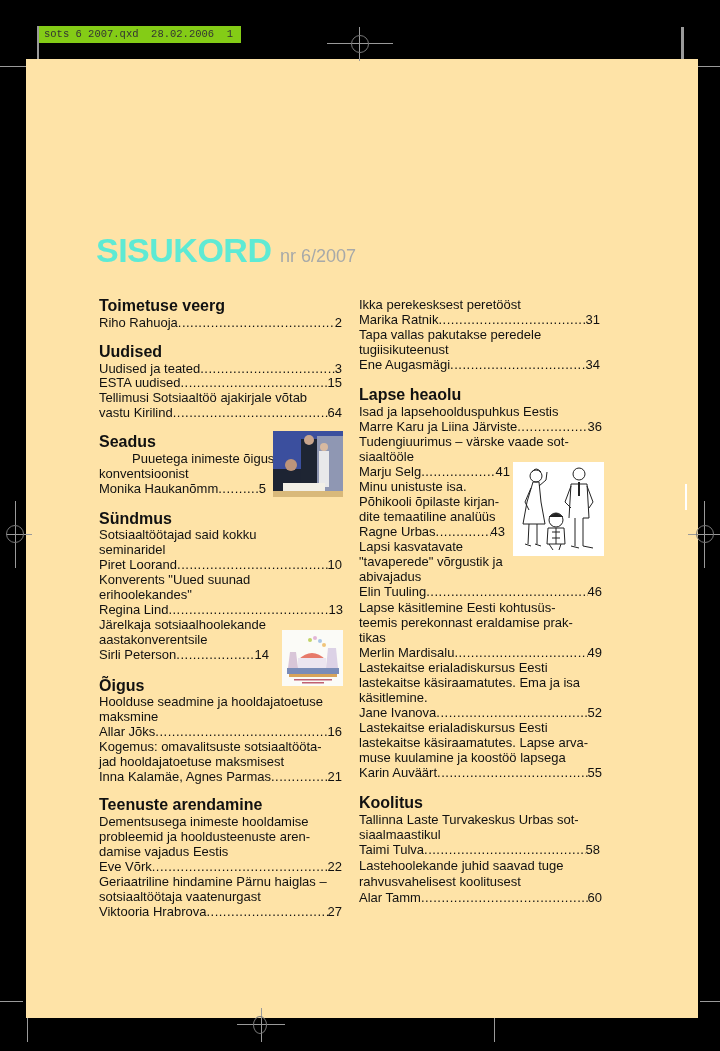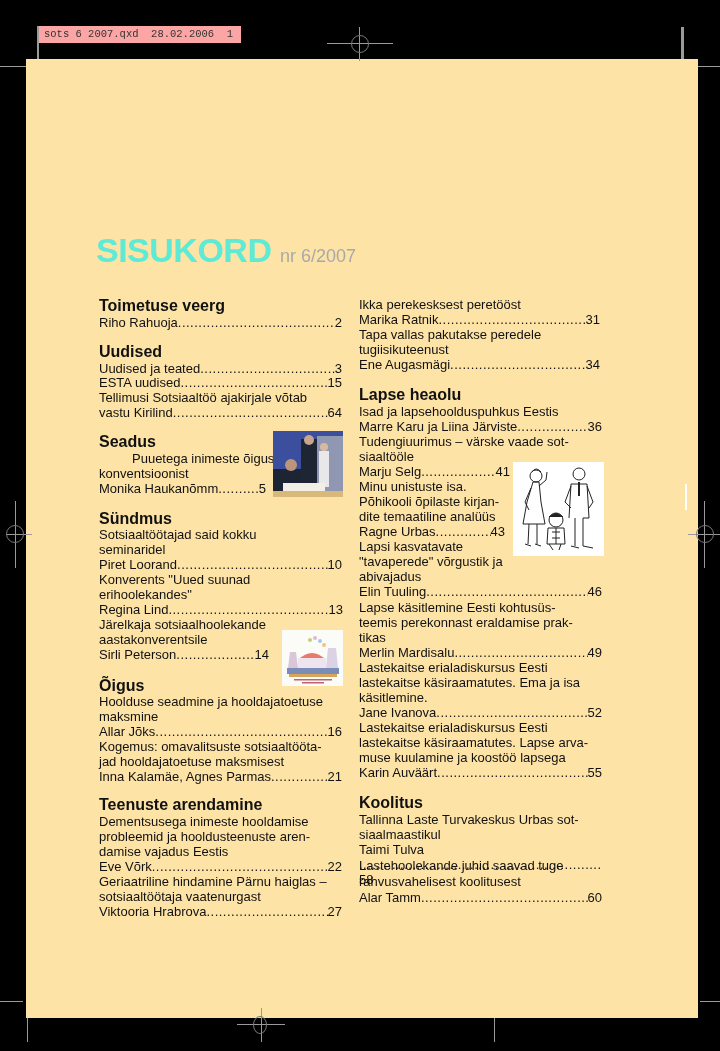--- a/index.html
+++ b/index.html
@@ -1,21 +1,21 @@
 <!DOCTYPE html>
 <html><head>
 <meta charset="utf-8">
 <style>
   * { margin: 0; padding: 0; box-sizing: border-box; }
   html, body { width: 720px; height: 1051px; background: #000; overflow: hidden; }
   body { position: relative; font-family: "Liberation Sans", sans-serif; }
 
   .slug {
     position: absolute; left: 37px; top: 26px; height: 17px; width: 204px;
-    background: #fca5a5; color: #333; font-family: "Liberation Mono", monospace;
+    background: #84cc16; color: #333; font-family: "Liberation Mono", monospace;
     font-size: 10.5px; line-height: 17px; padding-left: 5px; white-space: pre;
     border-left: 2px solid #999;
   }
 
   .page { position: absolute; left: 26px; top: 59px; width: 672px; height: 959px; background: #fee3a7; }
 
   .mark { position: absolute; background: #9a9a9a; }
   .reg { position: absolute; width: 18px; height: 18px; border: 1.5px solid #777; border-radius: 50%; }
 
   .title { position: absolute; left: 96px; top: 231px; white-space: nowrap; }
@@ -297,21 +297,21 @@
       <span class="name">Karin Auväärt</span>
         <span class="dots"></span>
         <span class="pg"> 55</span>
     </div>
   </div>
 
   <div>
     <div class="h" style="left:359px;top:794px;">Koolitus</div>
     <div class="l" style="left:359px;top:812px;">Tallinna Laste Turvakeskus Urbas sot-</div>
     <div class="l" style="left:359px;top:827px;">siaalmaastikul</div>
-    <div class="row" style="left:359px;top:842px;width:241px;flex-direction:column;">
+    <div class="row" style="left:359px;top:842px;width:241px;">
       <span class="name">Taimi Tulva</span>
         <span class="dots"></span>
         <span class="pg">58</span>
     </div>
     <div class="l" style="left:359px;top:858px;">Lastehoolekande juhid saavad tuge</div>
     <div class="l" style="left:359px;top:874px;">rahvusvahelisest koolitusest</div>
     <div class="row" style="left:359px;top:890px;width:243px;">
       <span class="name">Alar Tamm</span>
         <span class="dots"></span>
         <span class="pg">60</span>

